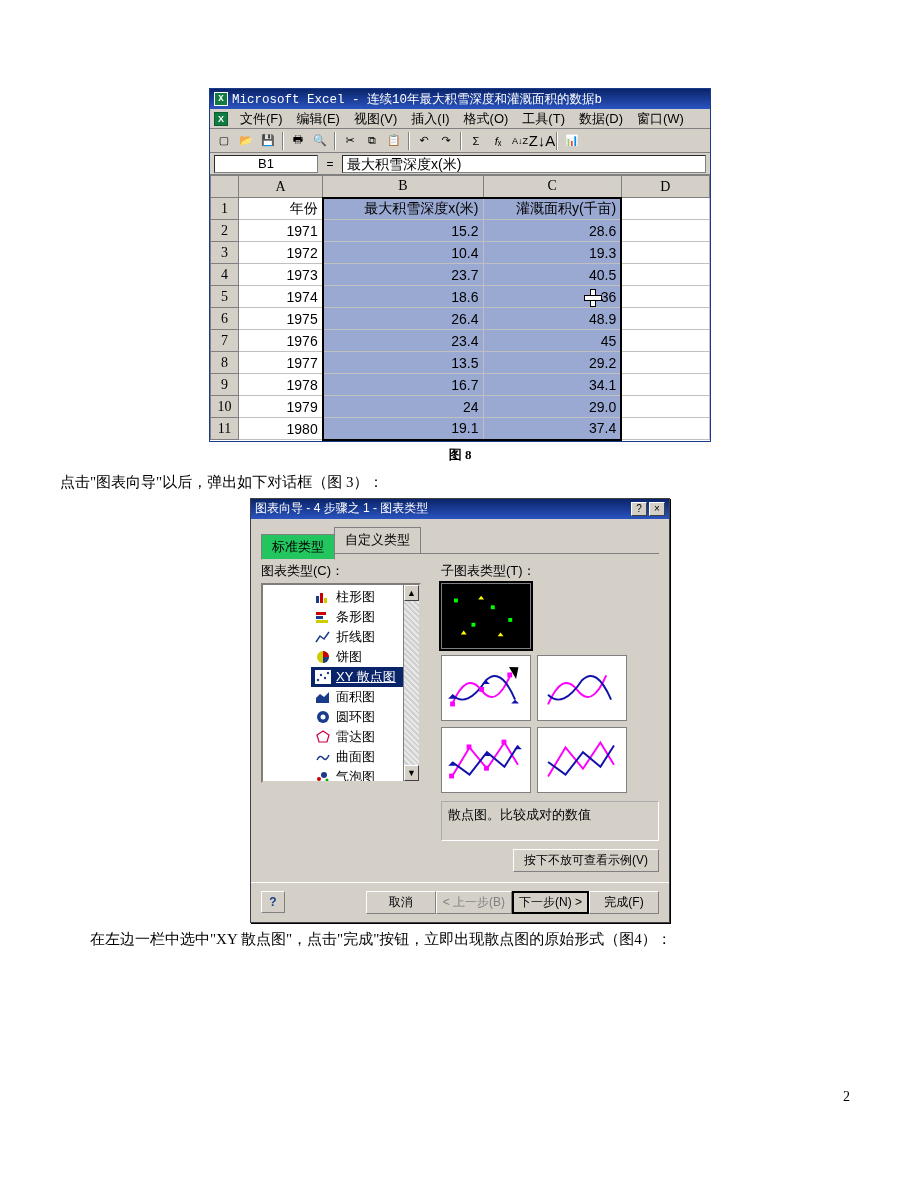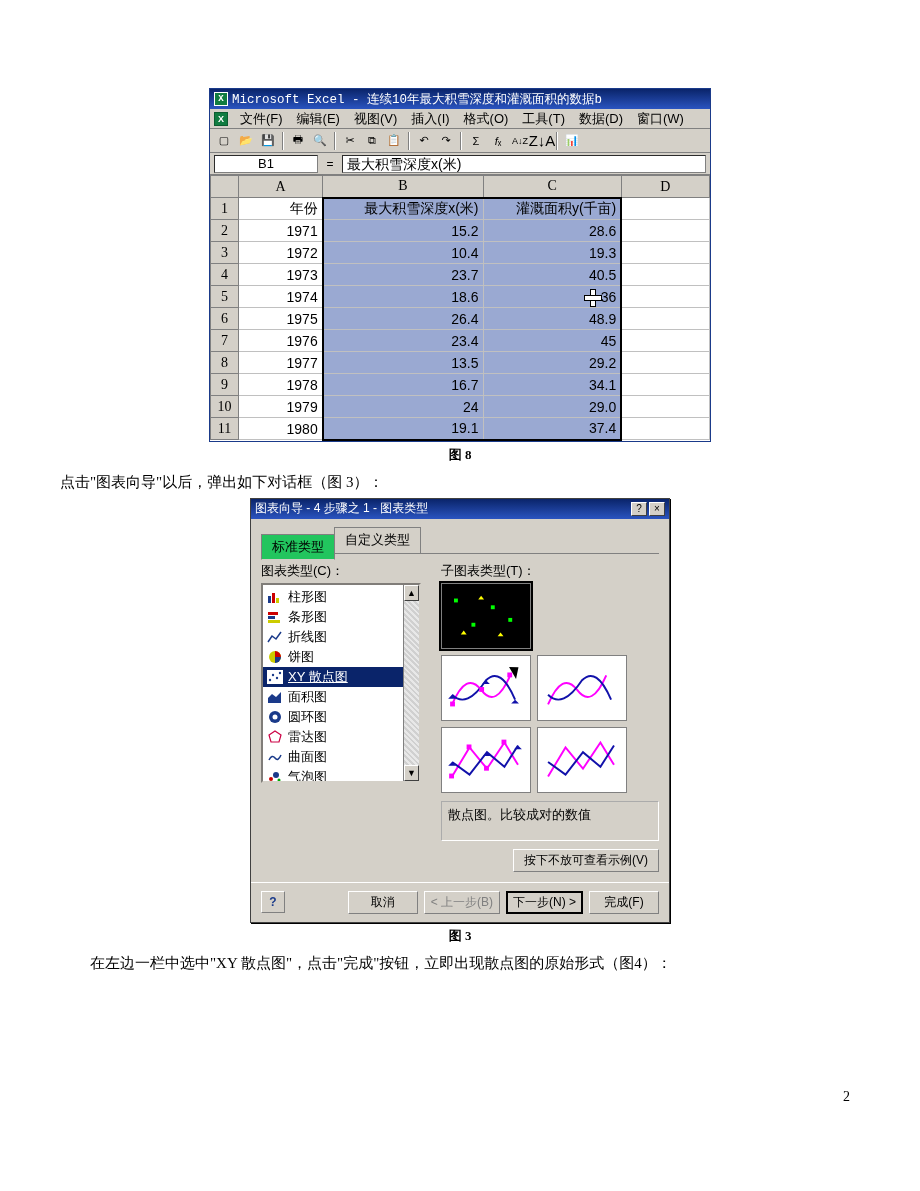--- a/index.html
+++ b/index.html
@@ -158,21 +158,21 @@
     position:relative;
     font-size:13px;
   }
   .tab.active { background:#22c55e; border-bottom:1px solid #d4d0c8; top:7px; z-index:1; }
   .wiz-cols { display:flex; gap:20px; }
   .wiz-left { width: 160px; }
   .wiz-right { flex:1; }
   .lbl { font-size:13px; margin-bottom:3px; display:block; }
   .listbox {
     height: 200px; background:#fff; border:2px inset #d4d0c8;
-    overflow:hidden; position:relative;
+    overflow:hidden; position:relative;padding-left:48px;
   }
   .listbox .items { padding:2px 0; }
   .litem { display:flex; align-items:center; gap:5px; padding:1px 4px; font-size:13px; white-space:nowrap; }
   .litem.selected { background:#0a246a; color:#fff;text-decoration:underline; }
   .li-icon { width:16px;height:14px;display:inline-flex;align-items:center;justify-content:center;flex-shrink:0; }
   .listbox .vscroll { position:absolute;right:0;top:0;bottom:0;width:16px;background:#d4d0c8;border-left:1px solid #808080;display:flex;flex-direction:column; }
   .vscroll .sbtn{height:16px;border:1px solid #fff;border-right-color:#404040;border-bottom-color:#404040;background:#d4d0c8;text-align:center;font-size:9px;line-height:14px;}
   .vscroll .strack{flex:1;background:repeating-linear-gradient(45deg,#e8e8e8 0 2px,#d0d0d0 2px 4px);}
 
   .subtypes { display:grid; grid-template-columns: repeat(2, 90px); grid-template-rows: repeat(3, 66px); gap:6px; }
@@ -183,21 +183,21 @@
   .subtype svg { width:100%; height:100%; }
   .desc-box { margin-top:8px; height:40px; border:1px inset #fff; background:#d4d0c8; padding:4px 6px; font-size:13px; }
   .sample-btn-row { margin-top:8px; text-align:right; }
   .sample-btn { padding:2px 10px; border:1px solid #808080; background:#d4d0c8; font-size:12px; border-top-color:#fff;border-left-color:#fff; }
 
   .wiz-footer {
     border-top:1px solid #fff; padding:8px 10px; display:flex; align-items:center; justify-content:space-between;
     background:#d4d0c8;
   }
   .help-btn { width:24px;height:22px;border:1px solid #808080;background:#d4d0c8;border-top-color:#fff;border-left-color:#fff;display:inline-flex;align-items:center;justify-content:center;color:#1a3a8a;font-weight:bold; }
-  .nav-btns { display:flex; gap:6px; }
+  .nav-btns { display:flex; }
   .nbtn { min-width:70px; padding:2px 6px; border:1px solid #808080; background:#d4d0c8; border-top-color:#fff;border-left-color:#fff; font-size:12px; text-align:center; }
   .nbtn.disabled { color:#808080; }
   .nbtn.default { border:2px solid #000; padding:1px 5px; }
 
   .cursor-arrow {
     position:absolute; width:0;height:0;
     border-left:8px solid #000; border-top:5px solid transparent; border-bottom:9px solid transparent;
     transform: rotate(-30deg);
   }
 
@@ -541,19 +541,18 @@
       <span class="help-btn">?</span>
       <span class="nav-btns">
         <button class="nbtn">取消</button>
         <button class="nbtn disabled">&lt; 上一步(B)</button>
         <button class="nbtn default">下一步(N) &gt;</button>
         <button class="nbtn">完成(F)</button>
       </span>
     </div>
   </div>
 
-  <div class="fig-cap">图 3</div>
 
   <p class="para indent">在左边一栏中选中"XY 散点图"，点击"完成"按钮，立即出现散点图的原始形式（图4）：</p>
 
 </div>
 
 <div class="pagenum">2</div>
 
 </body></html>

